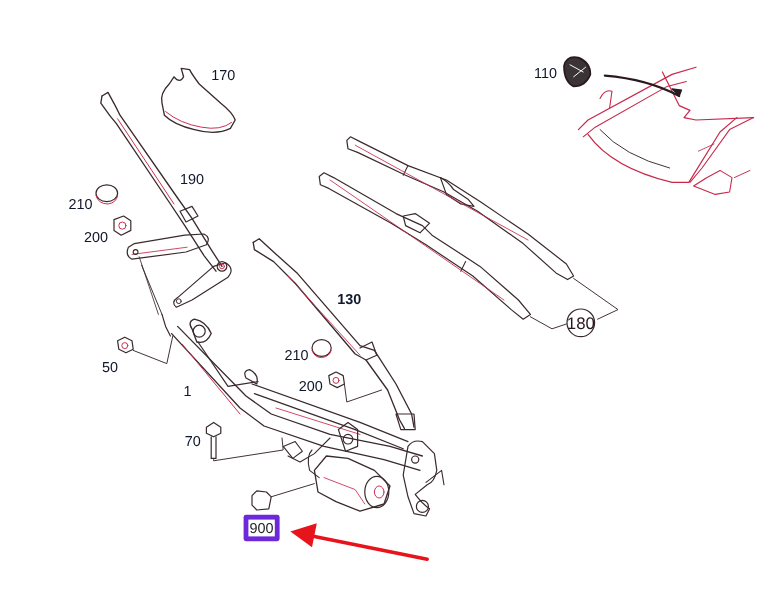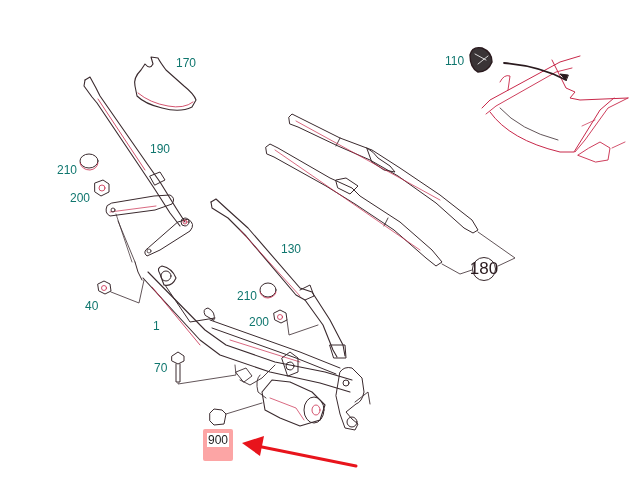--- a/index.html
+++ b/index.html
@@ -1,20 +1,20 @@
 <!DOCTYPE html>
 <html><head>
 <meta charset="utf-8">
 <style>
   html, body { margin: 0; padding: 0; background: #ffffff; }
   body { width: 638px; height: 491px; position: relative; overflow: hidden; font-family: "Liberation Sans", sans-serif; }
   #diagram { position: absolute; left: 0; top: 0; width: 638px; height: 491px; }
-  .lbl { position: absolute; font-size: 12px; color: #0f766e; line-height: 14px; white-space: nowrap; text-align: right; }
-  .lbl-circ { position: absolute; width: 24px; height: 24px; border: 1.2px solid #3a2a2e; border-radius: 50%; font-size: 17px; color: #2a1a1e; display: flex; align-items: center; justify-content: center; box-sizing: border-box; background: #fff; }
-  .hl { position: absolute; left: 203px; top: 429px; width: 30px; height: 32px; background: #fca5a5; border-radius: 2px; }
+  .lbl { position: absolute; font-size: 12px; color: #0f172a; line-height: 14px; white-space: nowrap; text-align: right; }
+  .lbl-circ { position: absolute; width: 24px; height: 24px; border: 1.2px solid #3a2a2e; border-radius: 50%; font-size: 14px; color: #2a1a1e; display: flex; align-items: center; justify-content: center; box-sizing: border-box; background: #fff; }
+  .hl { position: absolute; left: 203px; top: 429px; width: 30px; height: 22px; background: #6d28d9; border-radius: 2px; }
   .hl-inner { position: absolute; left: 4px; top: 4px; width: 22px; height: 14px; background: #fff; font-size: 12px; line-height: 14px; text-align: center; color: #222; }
   svg path, svg line, svg polyline, svg rect, svg ellipse, svg circle, svg polygon { vector-effect: non-scaling-stroke; }
 </style>
 </head>
 <body>
 
 <div id="diagram">
 <svg width="638" height="491" viewBox="0 0 638 491" xmlns="http://www.w3.org/2000/svg">
   <g fill="none" stroke-linecap="round" stroke-linejoin="round">
 
@@ -158,23 +158,23 @@
     <polygon points="242,443 264,436 260,456" fill="#e8141c"></polygon>
   </g>
 </svg>
 
 
 <span class="lbl" style="left:176px;top:56px;">170</span>
 <span class="lbl" style="left:445px;top:54px;">110</span>
 <span class="lbl" style="left:150px;top:142px;">190</span>
 <span class="lbl" style="left:57px;top:163px;">210</span>
 <span class="lbl" style="left:70px;top:191px;">200</span>
-<span class="lbl" style="left:281px;top:242px;">130</span>
+<span class="lbl" style="left:281px;top:242px;font-weight:bold;">130</span>
 <span class="lbl-circ" style="left:472px;top:257px;">180</span>
-<span class="lbl" style="left:85px;top:299px;">40</span>
+<span class="lbl" style="left:85px;top:299px;">50</span>
 <span class="lbl" style="left:237px;top:289px;">210</span>
 <span class="lbl" style="left:249px;top:315px;">200</span>
 <span class="lbl" style="left:153px;top:319px;">1</span>
 <span class="lbl" style="left:154px;top:361px;">70</span>
 
 <div class="hl">
   <div class="hl-inner">900</div>
 </div>
 </div>
 

